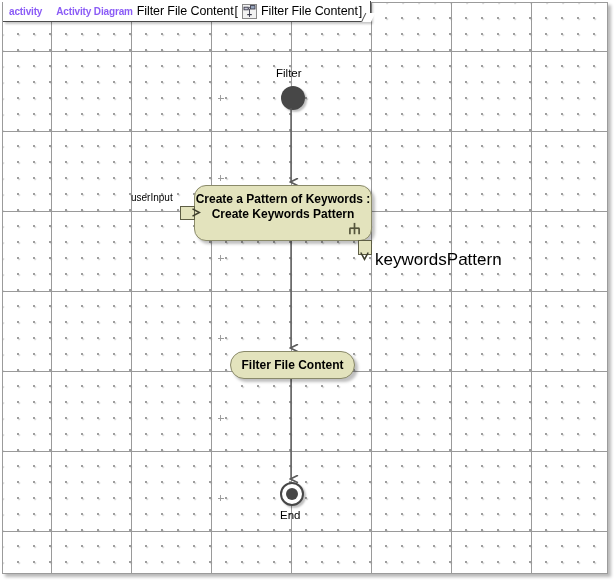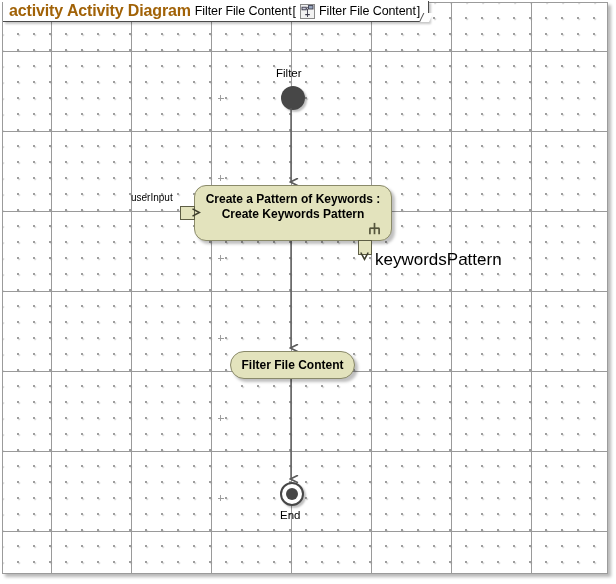--- a/index.html
+++ b/index.html
@@ -89,23 +89,23 @@
     right: -1px;
     bottom: -1px;
     width: 9px;
     height: 9px;
     background: #ffffff;
     border-left: 1px solid #4a4a4a;
     transform: skewX(-26deg);
     transform-origin: bottom left;
   }
   .hdr-bold {
-    font-size: 16px;
+    font-size: 10px;
     font-weight: bold;
-    color: #a16207;
+    color: #8b5cf6;
     letter-spacing: -0.15px;
   }
   .hdr-plain {
     font-size: 12.5px;
     font-weight: normal;
     color: #000000;
     letter-spacing: -0.1px;
     margin-left: 4px;
   }
   .hdr-bracket {
@@ -174,21 +174,21 @@
     left: 277px;
     top: 506px;
     font-size: 11.5px;
   }
 
   
   #action-create {
     position: absolute;
     left: 191px;
     top: 182px;
-    width: 198px;
+    width: 178px;
     height: 56px;
     background: #e3e3bd;
     border: 1px solid #8a8a6a;
     border-radius: 12px;
     box-sizing: border-box;
     box-shadow: 3px 3px 3px rgba(0,0,0,0.25);
     z-index: 10;
   }
   #action-create-text {
     position: absolute;
@@ -370,21 +370,21 @@
       <span id="action-filter-text">Filter File Content</span>
     </div>
 
     <div id="end-node"></div>
     <div class="node-label" id="end-label">End</div>
 
   </div>
 
   <div id="header-tab">
     <span class="hdr-bold">activity</span>
-    <span class="hdr-bold" style="margin-left:4px;">Activity Diagram</span>
+    <span class="hdr-bold" style="margin-left:14px;">Activity Diagram</span>
     <span class="hdr-plain">Filter File Content</span>
     <span class="hdr-bracket">[</span>
     <svg id="hdr-icon" viewBox="0 0 15 15">
       <rect x="0.5" y="0.5" width="14" height="14" fill="#f2f2f2" stroke="#8a8a8a" stroke-width="1"></rect>
       <rect x="2" y="3.2" width="4.2" height="2.6" fill="#c8c8d8" stroke="#3a3a4a" stroke-width="0.9"></rect>
       <rect x="8.4" y="1.6" width="4.6" height="3.4" fill="#9aa8c0" stroke="#3a3a4a" stroke-width="0.9"></rect>
       <line x1="6.2" y1="4.5" x2="8.4" y2="3.3" stroke="#3a3a4a" stroke-width="0.9"></line>
       <line x1="7.5" y1="5" x2="7.5" y2="10.4" stroke="#3a3a4a" stroke-width="0.9"></line>
       <line x1="5.2" y1="10.6" x2="9.8" y2="10.6" stroke="#3a3a4a" stroke-width="1.2"></line>
       <line x1="7.5" y1="10.6" x2="7.5" y2="13" stroke="#3a3a4a" stroke-width="0.9"></line>

